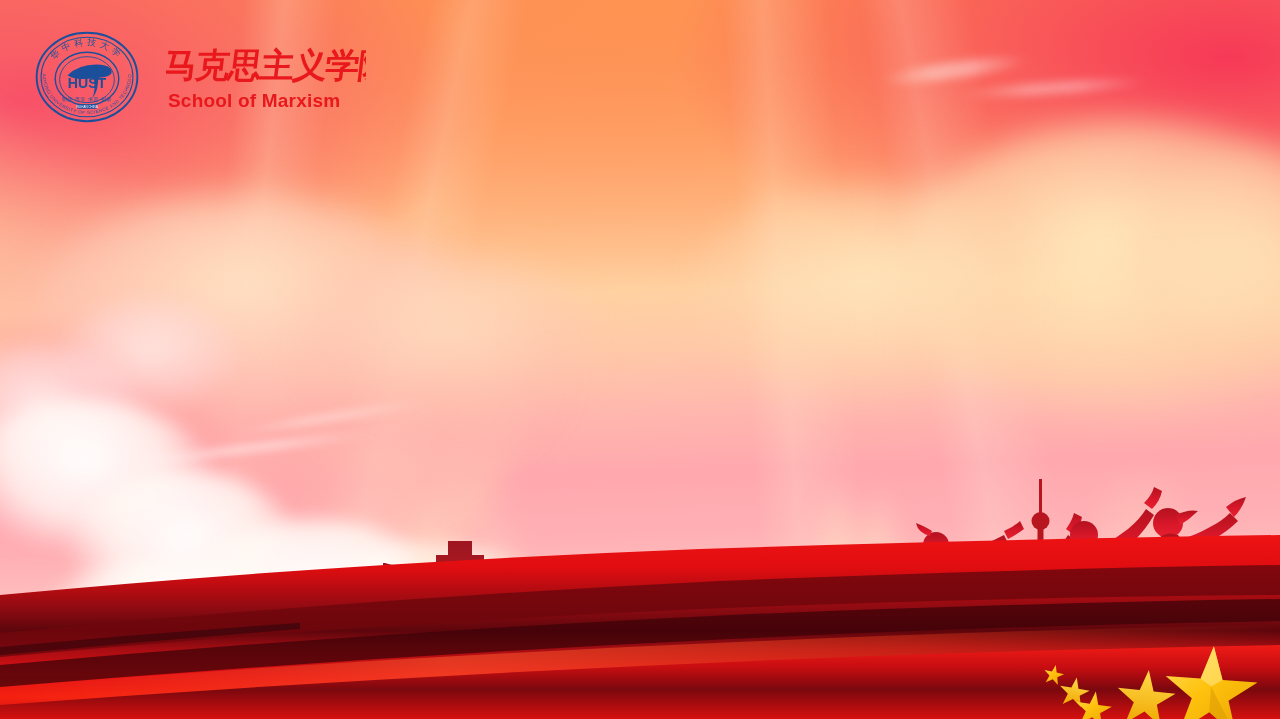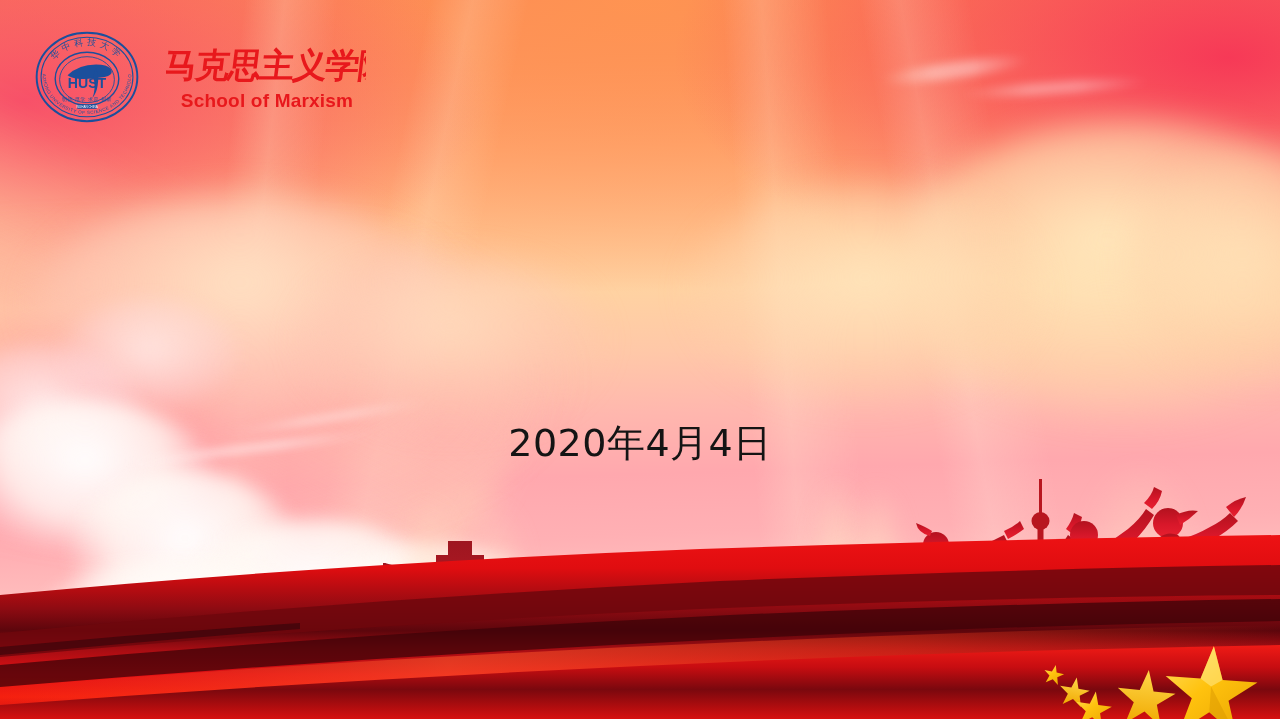--- a/index.html
+++ b/index.html
@@ -179,21 +179,20 @@
   .school-block { display: flex; flex-direction: column; gap: 2px; }
   .school-cn { display: block; }
   .school-en {
     font-size: 19px;
     font-weight: 700;
     color: #e8181c;
     letter-spacing: 0.2px;
     line-height: 1.1;
     padding-left: 2px;
     white-space: nowrap;
-    text-align: center;
   }
 
   
   .title-wrap {
     position: absolute;
     left: 0; right: 0;
     top: 268px;
     text-align: center;
     z-index: 30;
   }
@@ -486,15 +485,14 @@
 
     <div class="school-block">
       <svg class="school-cn" width="200" height="46" viewBox="0 0 200 46">
         <text x="0" y="34" font-size="34" fill="#e8181c" font-weight="bold" font-family="'DejaVu Sans','Liberation Sans',sans-serif" transform="skewX(-7)" letter-spacing="-1.5">马克思主义学院</text>
       </svg>
       <div class="school-en">School of Marxism</div>
     </div>
 
   </div>
 
-  <p class="sub-date">2020年4月4日</p>
 
 </div>
 
 </body></html>

